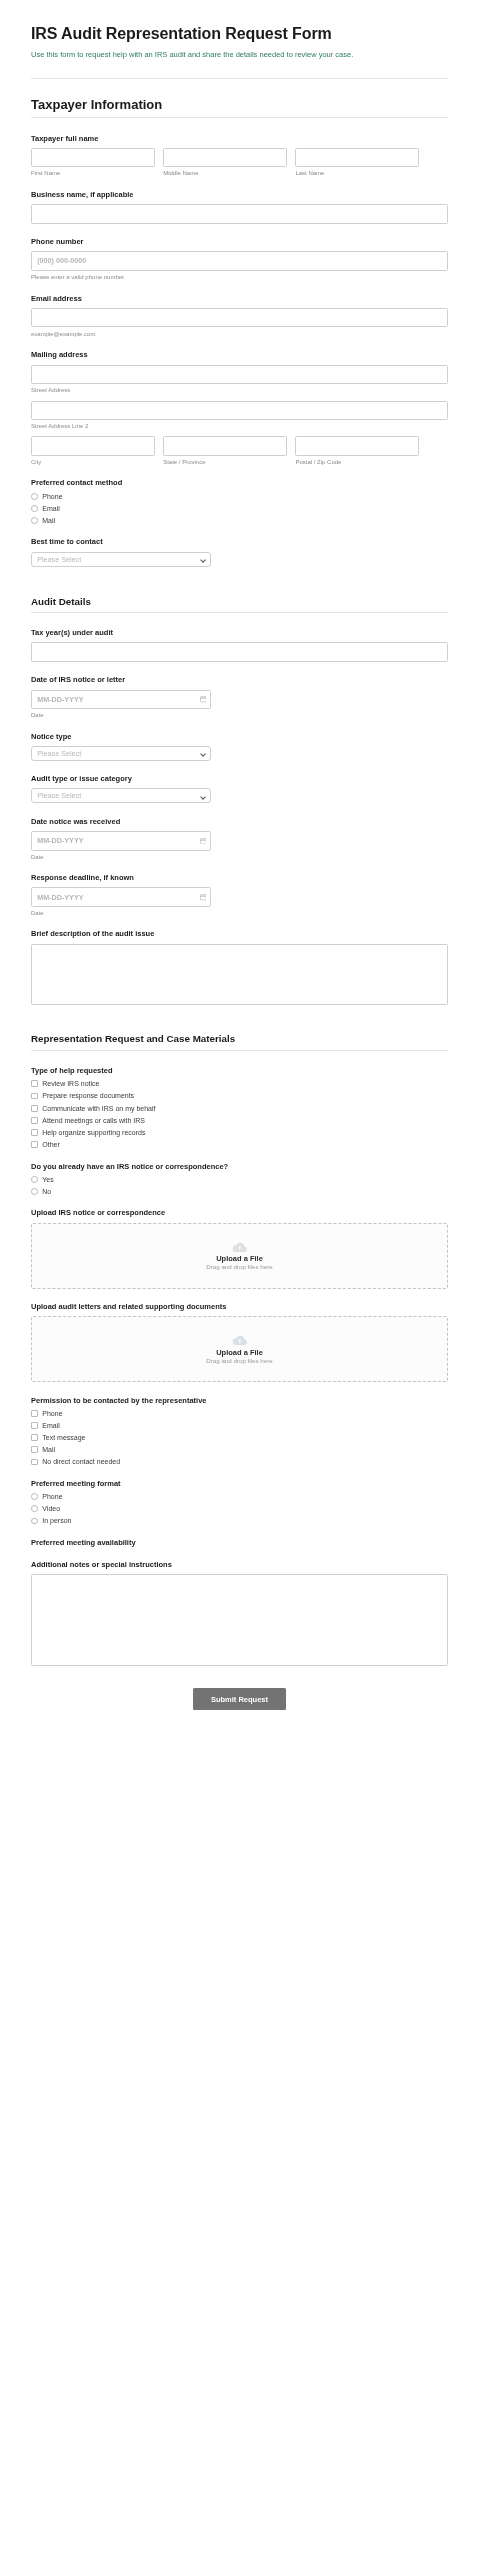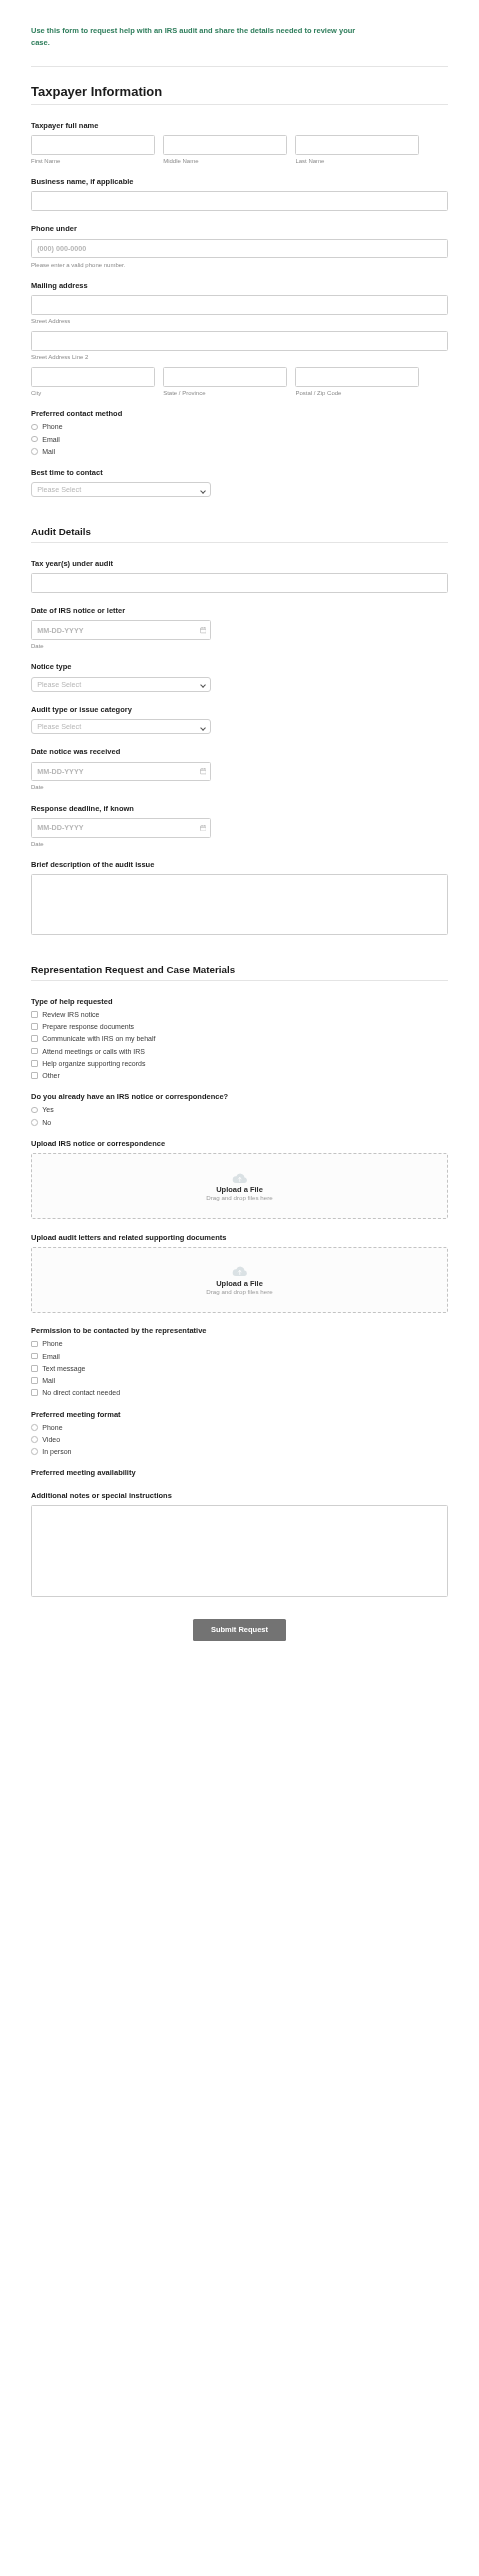--- a/index.html
+++ b/index.html
@@ -28,21 +28,20 @@
     color: #1b1b1b;
     margin: 0 0 6.2px 0;
     letter-spacing: -0.1px;
   }
   .form-subtitle {
     font-size: 7.5px;
     color: #2e7d5b;
     line-height: 1.55;
     margin: 0 0 17.5px 0;
     max-width: 330px;
-    font-weight: bold;
   }
   .hr {
     border: 0;
     border-top: 0.5px solid #e4e4e4;
     margin: 0 0 17.5px 0;
   }
   .section-title {
     font-size: 13px;
     font-weight: bold;
     color: #1b1b1b;
@@ -221,20 +220,21 @@
   }
   .spacer-30 { height: 15.5px; }
   .spacer-14 { height: 7.2px; }
 </style>
 </head>
 <body>
 
 <div class="page">
   <div class="form-wrap">
 
+    <h1 class="form-title">IRS Audit Representation Request Form</h1>
     <p class="form-subtitle">Use this form to request help with an IRS audit and share the details needed to review your case.</p>
     <hr class="hr">
 
     <h2 class="section-title">Taxpayer Information</h2>
     <hr class="section-rule">
 
     <div class="field">
       <label class="field-label">Taxpayer full name</label>
       <div class="row3">
         <div>
@@ -251,25 +251,30 @@
         </div>
       </div>
     </div>
 
     <div class="field">
       <label class="field-label">Business name, if applicable</label>
       <input type="text" class="txt w350" value="" style="">
     </div>
 
     <div class="field">
-      <label class="field-label">Phone under</label>
+      <label class="field-label">Phone number</label>
       <input type="text" class="txt w350" placeholder="(000) 000-0000" style="">
       <span class="hint">Please enter a valid phone number.</span>
     </div>
 
+    <div class="field">
+      <label class="field-label">Email address</label>
+      <input type="text" class="txt w350" value="" style="">
+      <span class="hint">example@example.com</span>
+    </div>
 
     <div class="field">
       <label class="field-label">Mailing address</label>
 
       <input type="text" class="txt w810" value="" style="">
       <span class="sub-label">Street Address</span>
 
       <div class="spacer-14"></div>
       <input type="text" class="txt w810" value="" style="">
       <span class="sub-label">Street Address Line 2</span>

